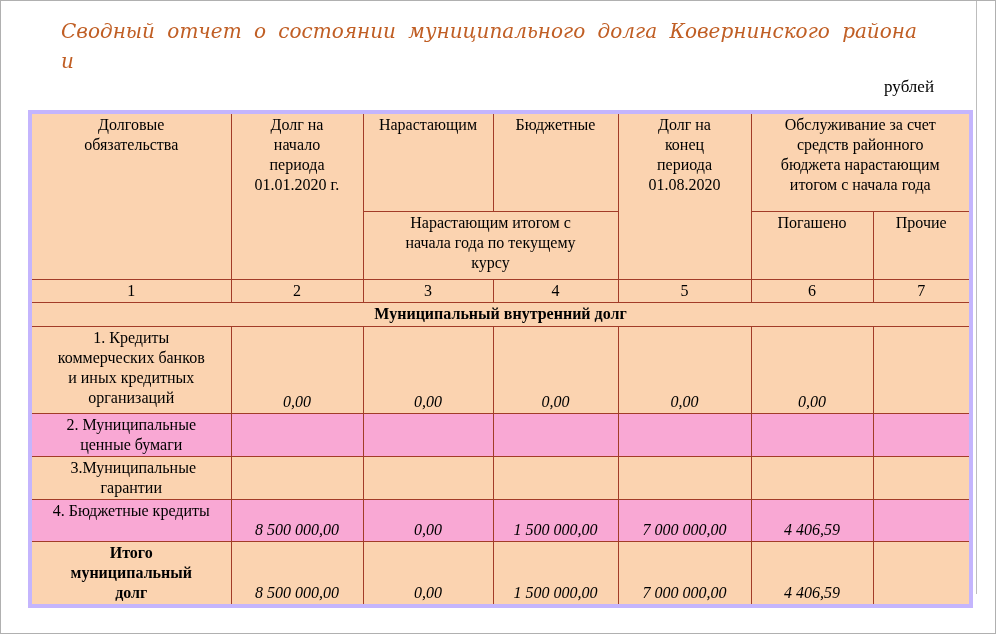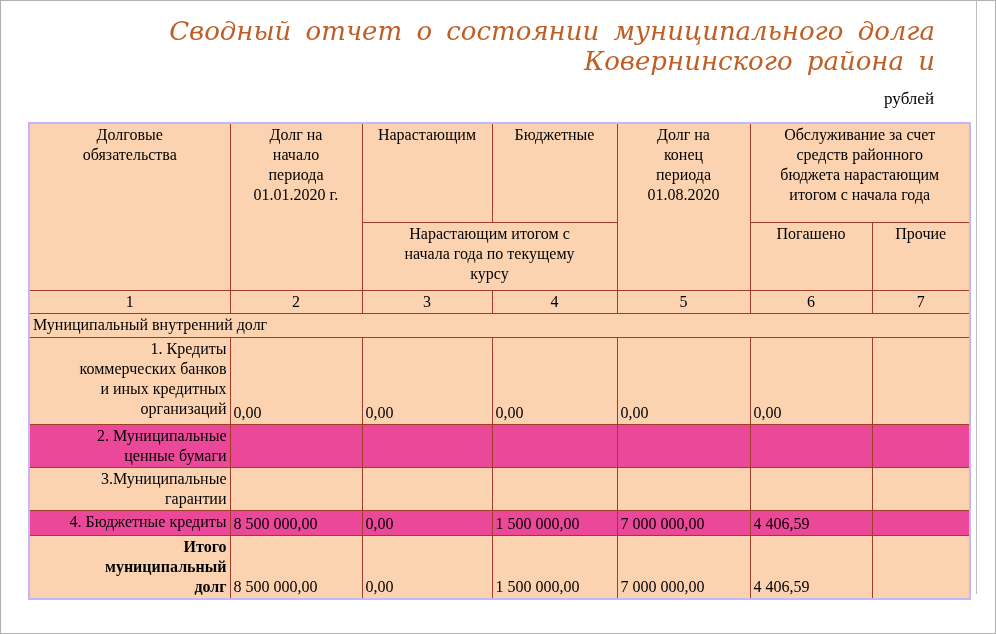--- a/index.html
+++ b/index.html
@@ -17,57 +17,56 @@
   .right-guide {
     position: absolute;
     left: 975px;
     top: 0;
     width: 1px;
     height: 593px;
     background: #bdbdbd;
   }
   .title {
     margin: 15px 60px 0 60px;
-    text-align: right;
+    text-align: left;
     font-family: "DejaVu Serif", serif;
     font-style: italic;
-    font-size: 26px;
+    font-size: 20px;
     line-height: 30px;
     word-spacing: 6px;
     color: #c05e24;
   }
   .currency {
-    margin-top: 12px;
     padding-right: 61px;
     text-align: right;
     font-size: 17px;
     line-height: 22px;
     color: #000000;
   }
   table.report {
     margin: 12px 16px 0 27px;
     width: 941px;
     table-layout: fixed;
     border-collapse: collapse;
-    border: 2px solid #c4b5fd;
+    border: 4px solid #c4b5fd;
   }
   table.report td {
     border: 1px solid #a23c28;
     background: #fbd3b0;
     font-size: 16px;
     line-height: 20px;
     padding: 1px 3px;
     overflow: hidden;
   }
   td.hc { text-align: center; vertical-align: top; white-space: pre-line; }
   td.num { height: 23px; text-align: center; vertical-align: middle; font-size: 15px; line-height: 18px; padding: 0; }
-  td.section { background: #ffffff; font-weight: normal; text-align: left; vertical-align: middle; height: 24px; }
-  td.lbl { text-align: right; vertical-align: top; white-space: pre-wrap; line-height: 21px; }
-  td.val { text-align: left; vertical-align: bottom; padding-bottom: 3px; }
-  tr.white td { background: #ec4899; }
+  td.section { background: #ffffff; font-weight: bold; text-align: center; vertical-align: middle; height: 24px; }
+  td.lbl { text-align: center; vertical-align: top; white-space: pre-wrap; line-height: 21px; }
+  td.val { text-align: center; vertical-align: bottom; padding-bottom: 3px; font-style: italic; }
+  tr.white td { background: #f9a8d4; }
   tr.boldrow td { font-weight: bold; line-height: 20px; }
   tr.boldrow td.val { font-weight: normal; }
 </style>
 </head>
 <body>
 
 <div class="page">
   <div class="right-guide"></div>
 
   <div class="title">
@@ -154,21 +153,21 @@
 гарантии</td>
         <td class="val"></td>
         <td class="val"></td>
         <td class="val"></td>
         <td class="val"></td>
         <td class="val"></td>
         <td class="val"></td>
       </tr>
 
       <tr class="white">
-        <td class="lbl" style="height:25px">4. Бюджетные кредиты</td>
+        <td class="lbl" style="height:42px">4. Бюджетные кредиты</td>
         <td class="val">8 500 000,00</td>
         <td class="val">0,00</td>
         <td class="val">1 500 000,00</td>
         <td class="val">7 000 000,00</td>
         <td class="val">4 406,59</td>
         <td class="val"></td>
       </tr>
 
       <tr class="boldrow">
         <td class="lbl" style="height:61px">Итого

